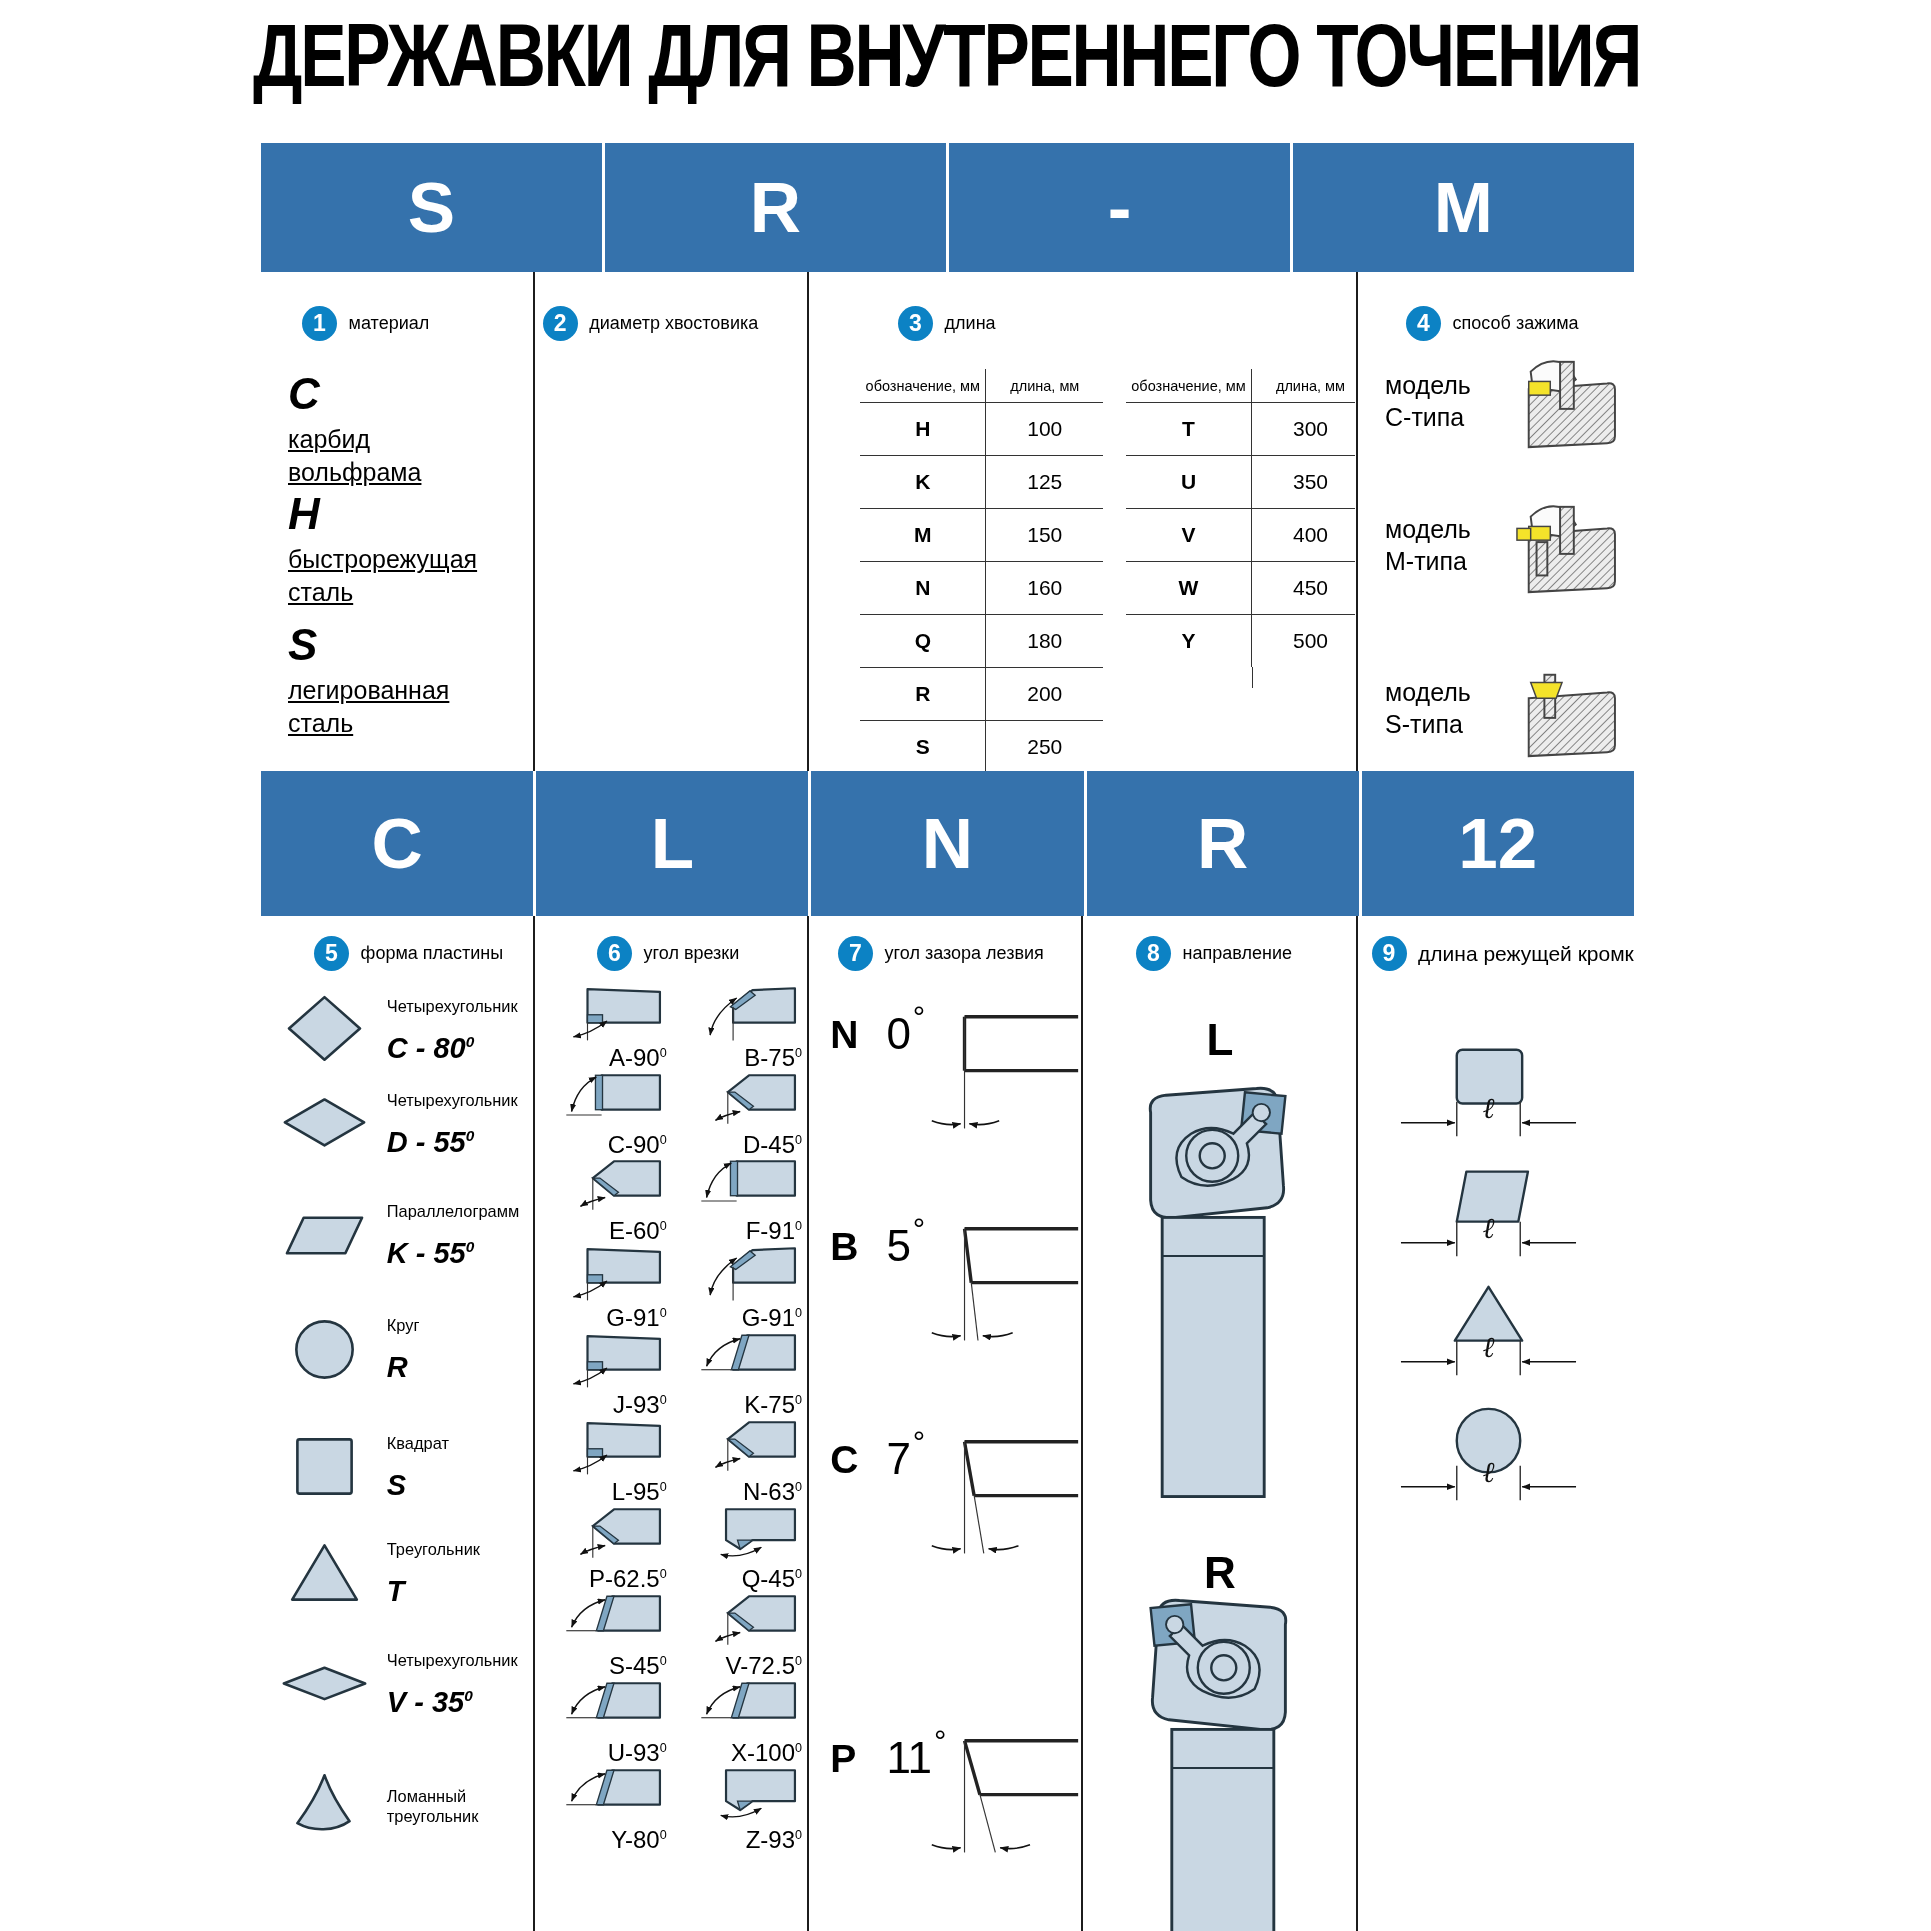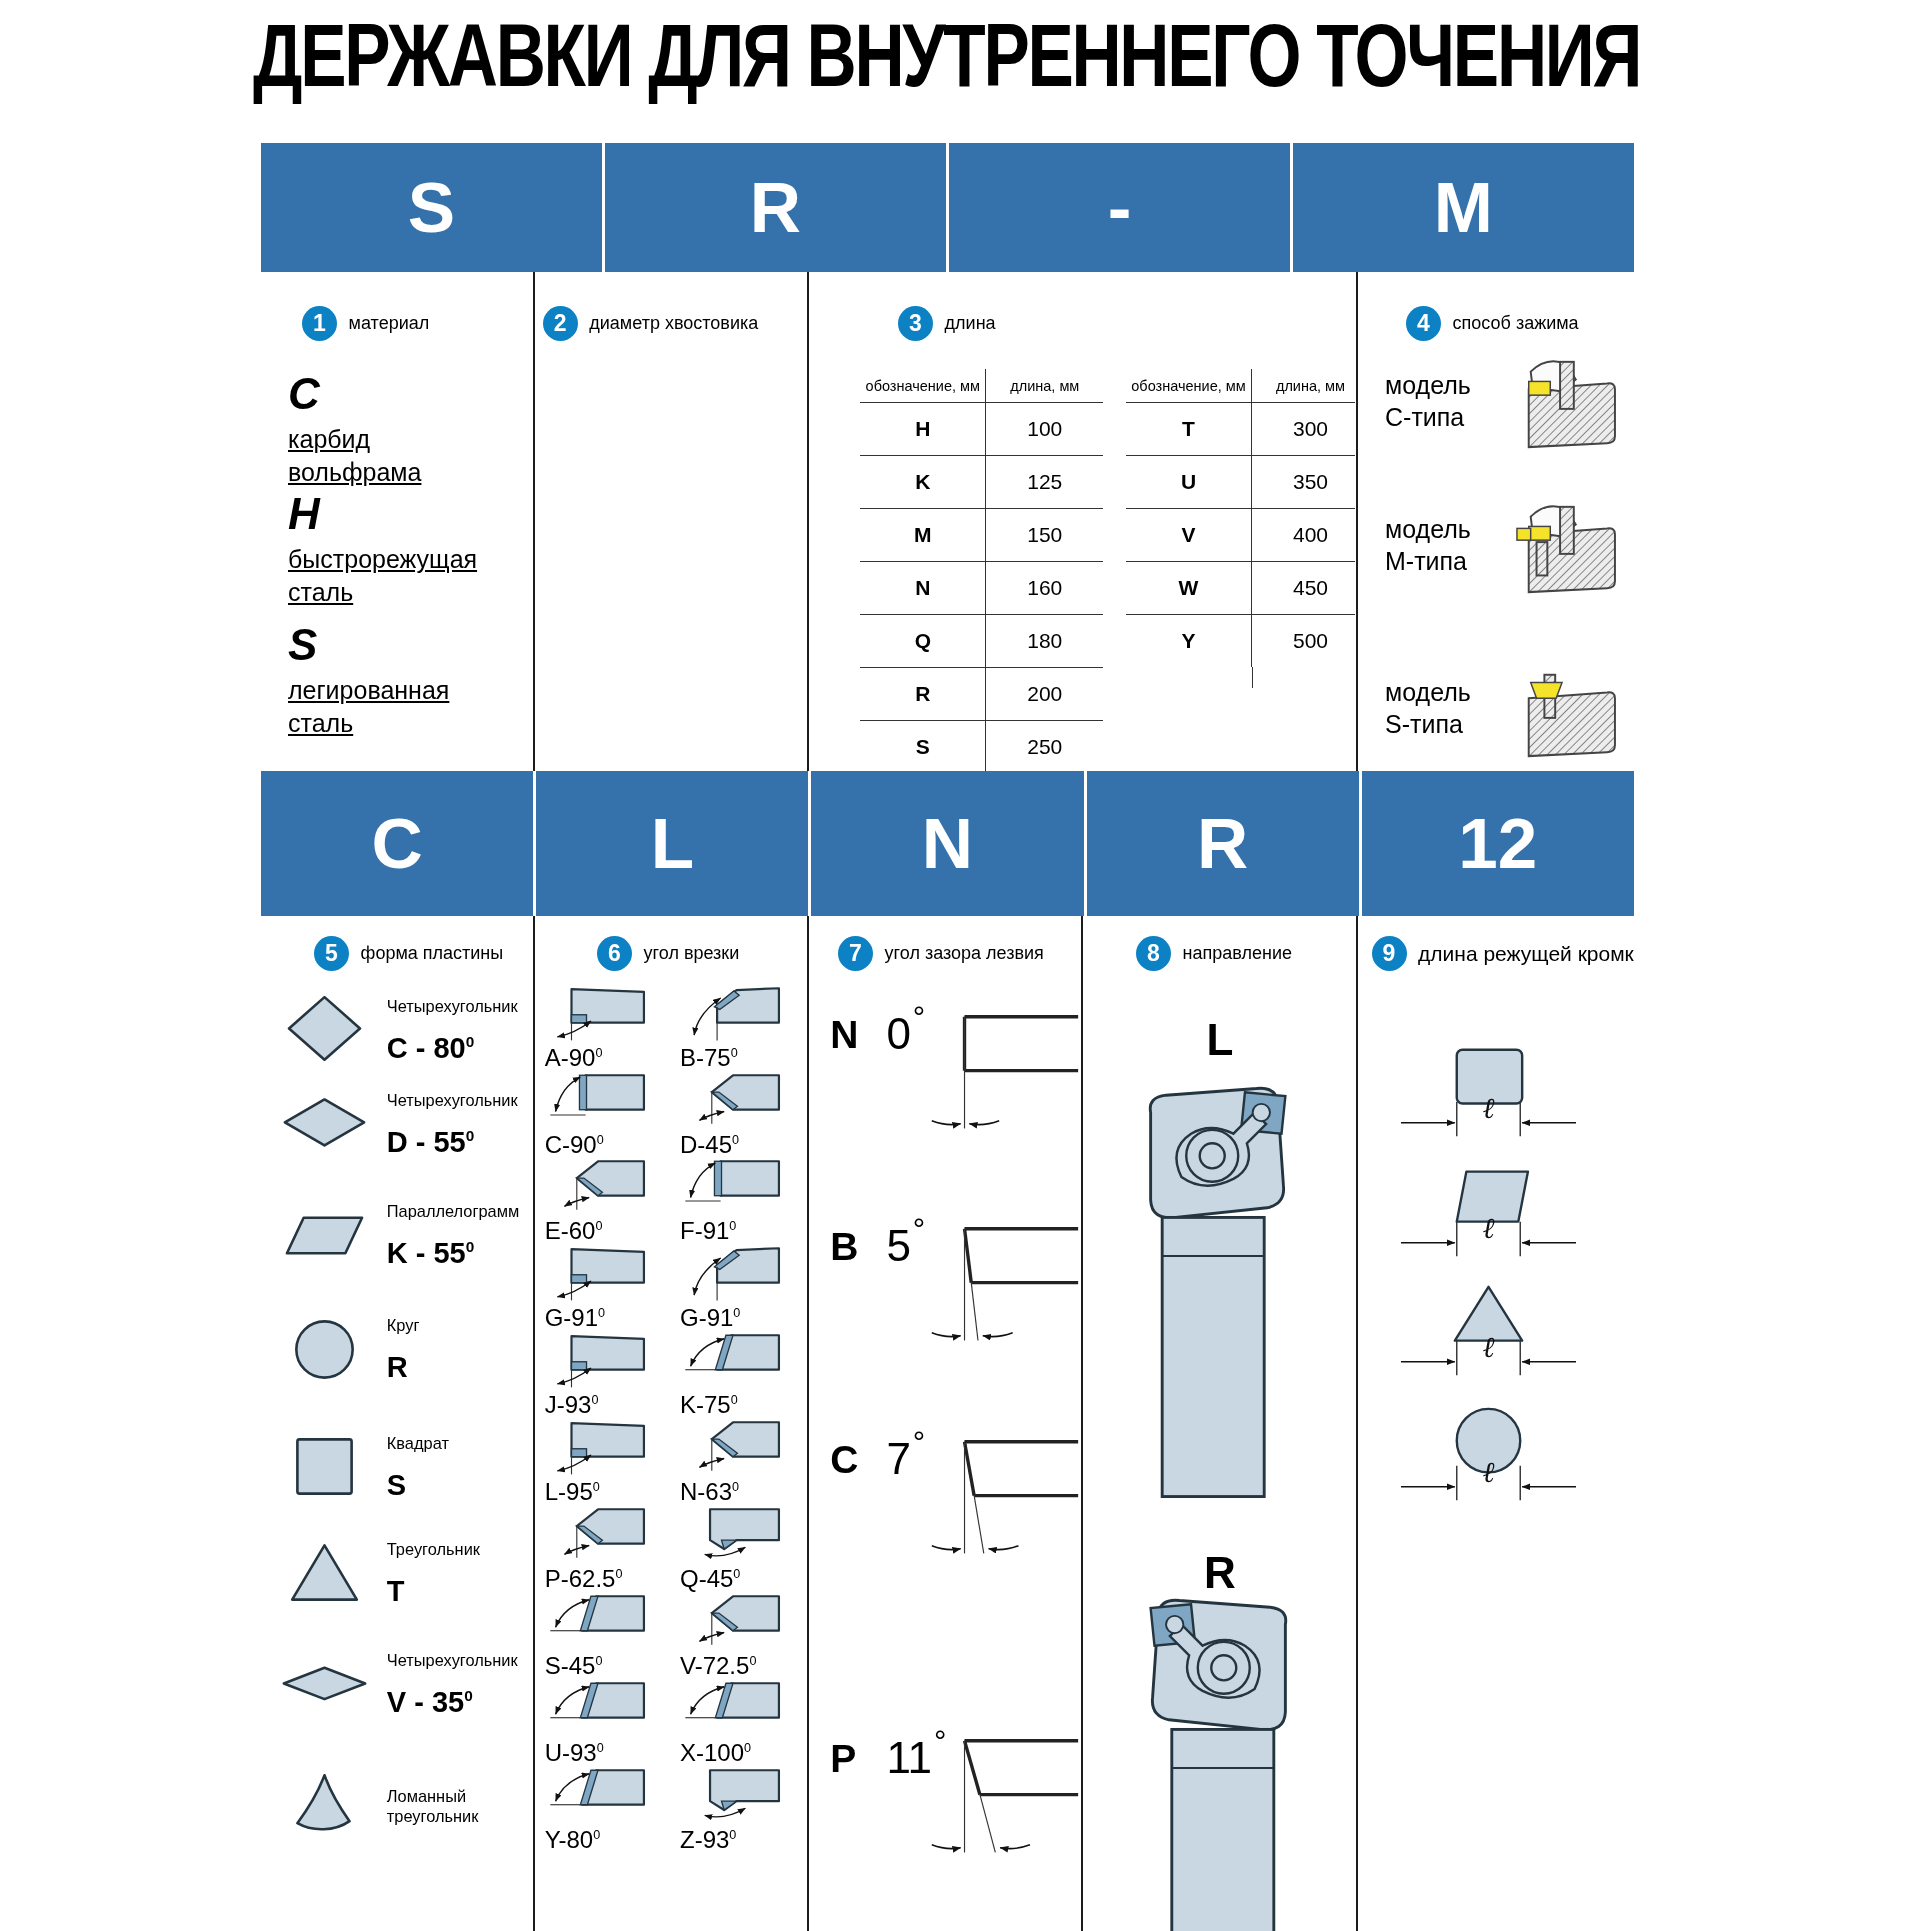--- a/index.html
+++ b/index.html
@@ -33,24 +33,24 @@
   .len-row span:last-child{width:117px;}
   .len-row.last{border-bottom:none;}
   .len-ext{height:21px;width:126px;border-right:1.9px solid #333;}
   
   .clamp-label{position:absolute;left:27px;font-size:25px;line-height:32px;}
   .clamp-img{position:absolute;left:145px;}
   
   .ishape-row{position:absolute;left:17.4px;display:flex;align-items:center;gap:15.4px;height:73px;width:251px;}
   .ishape-icon{width:93px;display:flex;justify-content:center;flex:0 0 93px;}
   .ishape-name{font-size:16.4px;line-height:20px;}
-  .ishape-code{font-size:29px;font-weight:700;margin-top:16px;}
+  .ishape-code{font-size:29px;font-weight:700;font-style:italic;margin-top:16px;}
   .ishape-code sup{font-size:15.4px;}
   
-  .ea-cell{position:absolute;width:122px;text-align:left;}
+  .ea-cell{position:absolute;width:122px;text-align:right;}
   .ea-label{font-size:24px;margin-top:-3.9px;white-space:nowrap;}
   .ea-label sup{font-size:12.6px;}
   
   .clr-row{position:absolute;left:15.4px;width:257px;height:174px;}
   .clr-code{position:absolute;left:5.8px;top:9.7px;font-size:39px;font-weight:700;}
   .clr-val{position:absolute;left:62px;top:5.8px;font-size:44px;}
   .clr-deg{font-style:normal;font-size:31px;position:relative;top:-21px;left:1.9px;}
   .clr-svg{position:absolute;left:102px;top:0;}
   
   .dir-label{position:absolute;left:0;width:274px;text-align:center;font-size:44px;font-weight:700;}

